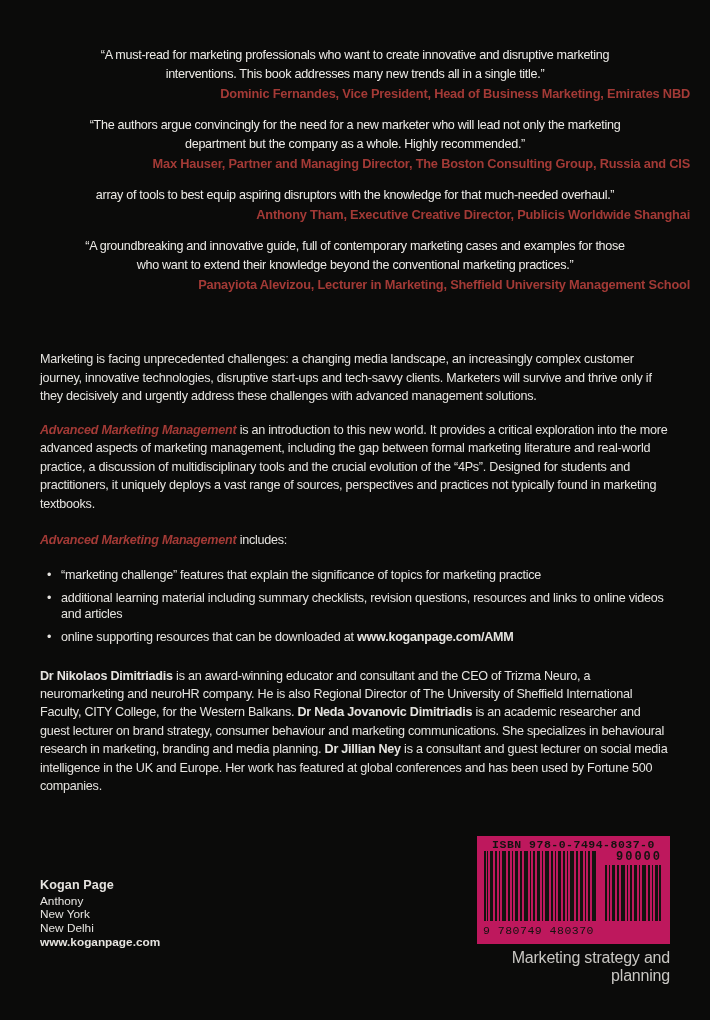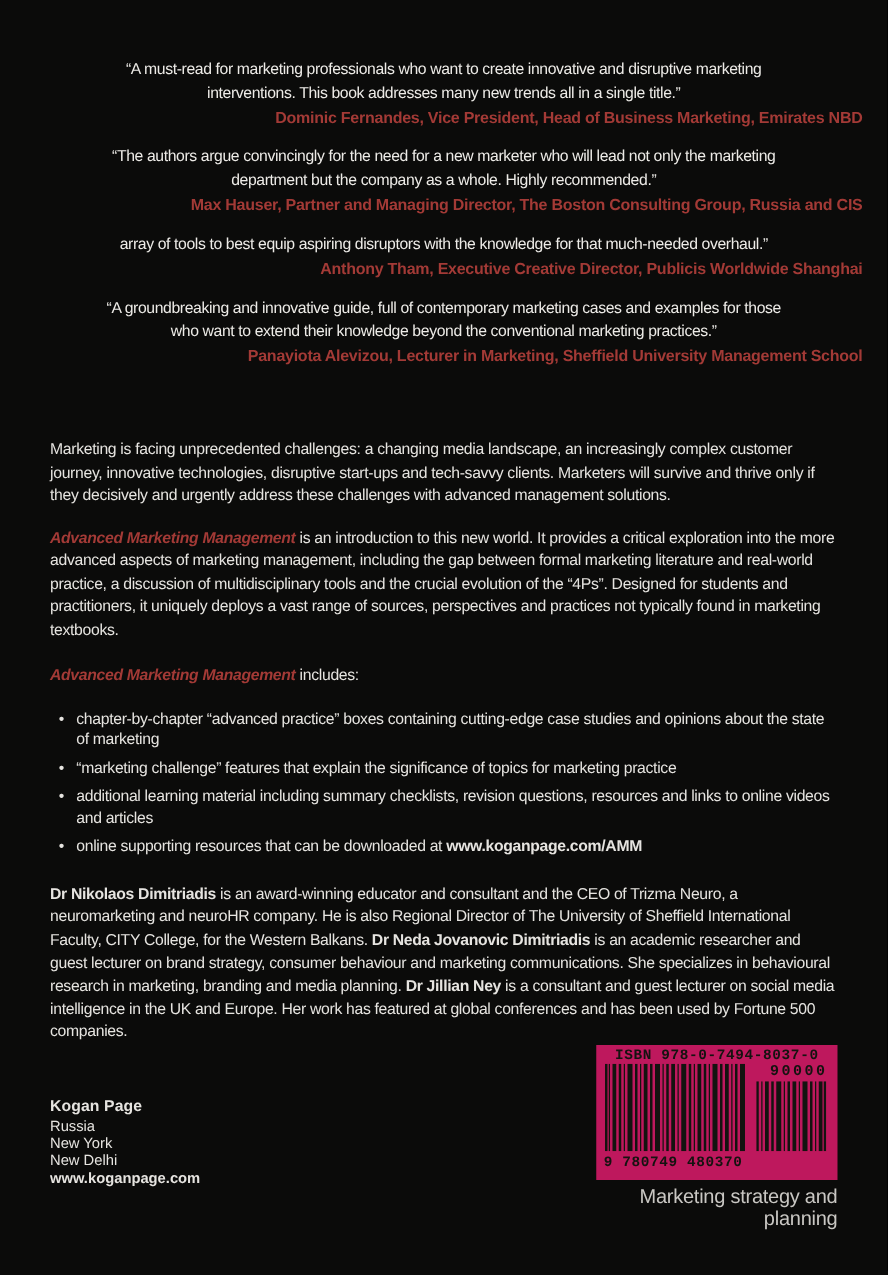--- a/index.html
+++ b/index.html
@@ -79,21 +79,21 @@
   .price-code {
     position:absolute; top:14px; right:8px;
     font-family:"Liberation Mono", monospace;
     font-size:12px; font-weight:bold; letter-spacing:2px;
   }
   .bars-main { position:absolute; left:7px;  top:15px; }
   .bars-supp { position:absolute; left:128px; top:29px; }
   .barcode-number {
     position:absolute; left:6px; top:88px;
     font-family:"Liberation Mono", monospace;
-    font-size:11.5px; font-weight:bold; letter-spacing:0.5px;
+    font-size:11.5px; font-weight:normal; letter-spacing:0.5px;
   }
   .category {
     margin-top:5px; text-align:right;
     font-size:16px; letter-spacing:-0.2px;
     color:var(--caption_gray, #c9c7c3);
   }
 </style>
 </head>
 <body>
 
@@ -127,34 +127,33 @@
   </section>
 
   <section class="desc">
     <p class="body-p">Marketing is facing unprecedented challenges: a changing media landscape, an increasingly complex customer journey, innovative technologies, disruptive start-ups and tech-savvy clients. Marketers will survive and thrive only if they decisively and urgently address these challenges with advanced management solutions.</p>
 
     <p class="body-p overview-p"><span class="book-title">Advanced Marketing Management</span><span> is an introduction to this new world. It provides a critical exploration into the more advanced aspects of marketing management, including the gap between formal marketing literature and real-world practice, a discussion of multidisciplinary tools and the crucial evolution of the “4Ps”. Designed for students and practitioners, it uniquely deploys a vast range of sources, perspectives and practices not typically found in marketing textbooks.</span></p>
 
     <p class="body-p includes-p"><span class="book-title">Advanced Marketing Management</span><span> includes:</span></p>
 
     <ul class="features">
-      <li><span>chapter-by-chapter “advanced practice” boxes containing cutting-edge case studies and opinions about the state of marketing</span></li>
       <li><span>“marketing challenge” features that explain the significance of topics for marketing practice</span></li>
       <li><span>additional learning material including summary checklists, revision questions, resources and links to online videos and articles</span></li>
       <li><span>online supporting resources that can be downloaded at </span><span class="b">www.koganpage.com/AMM</span></li>
     </ul>
   </section>
 
   <section class="bio">
     <p class="body-p"><span class="b">Dr Nikolaos Dimitriadis</span><span> is an award-winning educator and consultant and the CEO of Trizma Neuro, a neuromarketing and neuroHR company. He is also Regional Director of The University of Sheffield International Faculty, CITY College, for the Western Balkans. </span><span class="b">Dr Neda Jovanovic Dimitriadis</span><span> is an academic researcher and guest lecturer on brand strategy, consumer behaviour and marketing communications. She specializes in behavioural research in marketing, branding and media planning. </span><span class="b">Dr Jillian Ney</span><span> is a consultant and guest lecturer on social media intelligence in the UK and Europe. Her work has featured at global conferences and has been used by Fortune 500 companies.</span></p>
   </section>
 
   <div class="publisher">
     <div class="pub-name">Kogan Page</div>
-    <div>Russia</div>
+    <div>Anthony</div>
     <div>New York</div>
     <div>New Delhi</div>
     <div class="pub-url">www.koganpage.com</div>
   </div>
 
   <div class="barcode-area">
     <div class="barcode-box">
       <div class="isbn-line">ISBN 978-0-7494-8037-0</div>
       <div class="price-code">90000</div>
 

